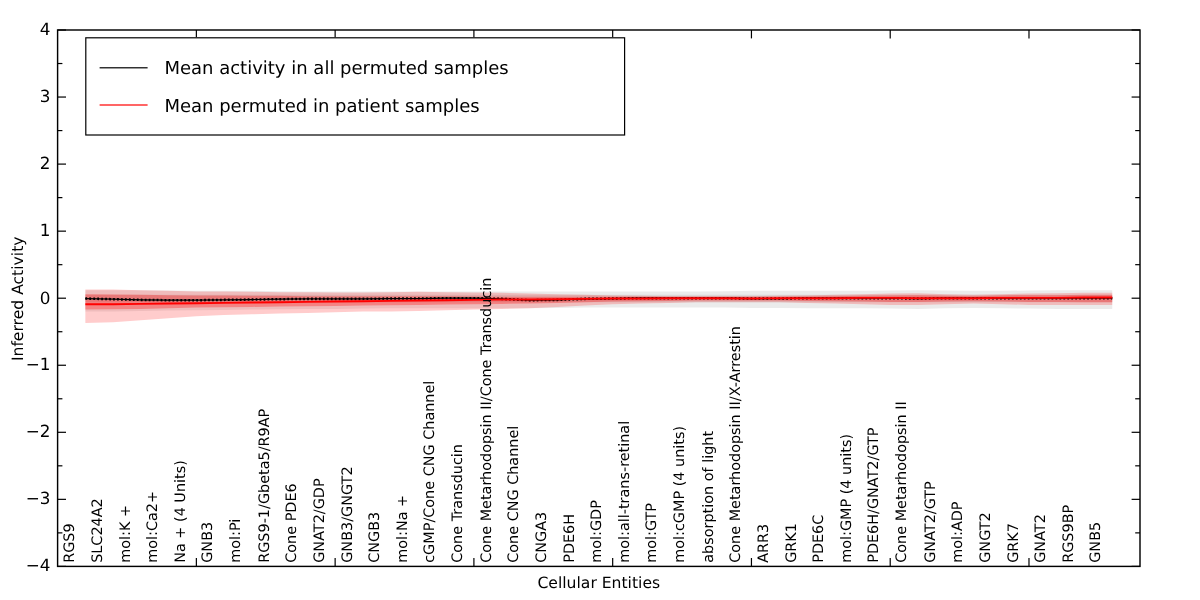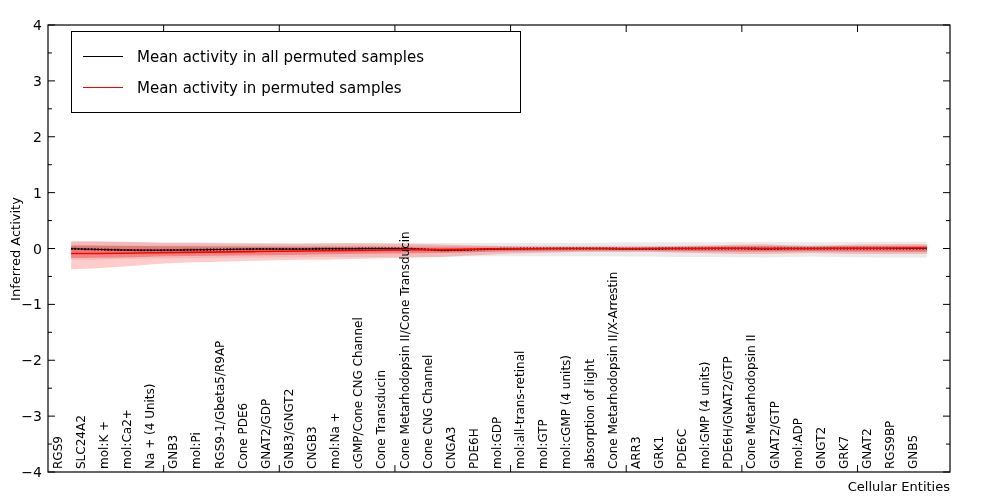--- a/index.html
+++ b/index.html
@@ -11,21 +11,21 @@
   #chart-svg{position:absolute;left:0;top:0;}
   .title{
     position:absolute;left:48px;top:2px;width:902px;text-align:center;
     font-size:15px;
   }
   .ylabel{
     position:absolute;left:-49px;top:241px;width:130px;height:16px;
     text-align:center;font-size:13px;transform:rotate(-90deg);
   }
   .xlabel{
-    position:absolute;left:48px;top:479px;width:902px;text-align:right;
+    position:absolute;left:48px;top:479px;width:902px;text-align:center;
     font-size:13px;
   }
   .ytick-label{
     position:absolute;width:32px;text-align:right;font-size:14px;
     line-height:16px;
   }
   .xcat-label{
     position:absolute;white-space:nowrap;font-size:12px;line-height:13px;
     transform-origin:0 100%;transform:rotate(-90deg);
   }
@@ -168,17 +168,17 @@
       <span class="xcat-label" style="left: 920.372px; top: 456px;">GNB5</span>
     </div>
 
   <div class="legend">
     <div class="legend-row">
       <div class="legend-line" id="legend-line-0" style="border-top-color: rgb(0, 0, 0);"></div>
       <div class="legend-text">Mean activity in all permuted samples</div>
     </div>
     <div class="legend-row">
       <div class="legend-line" id="legend-line-1" style="border-top-color: rgb(255, 0, 0);"></div>
-      <div class="legend-text">Mean activity in permuted samples</div>
+      <div class="legend-text">Mean permuted in patient samples</div>
     </div>
   </div>
 
 </div>
 
 </body></html>

